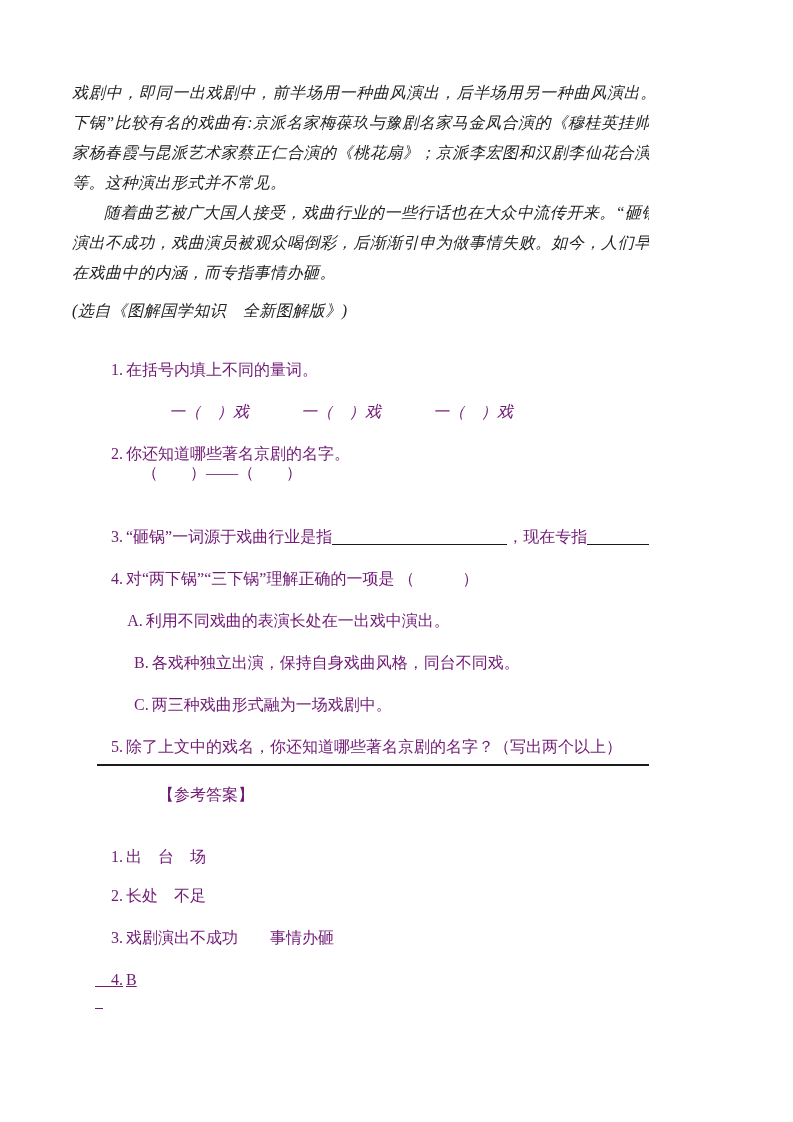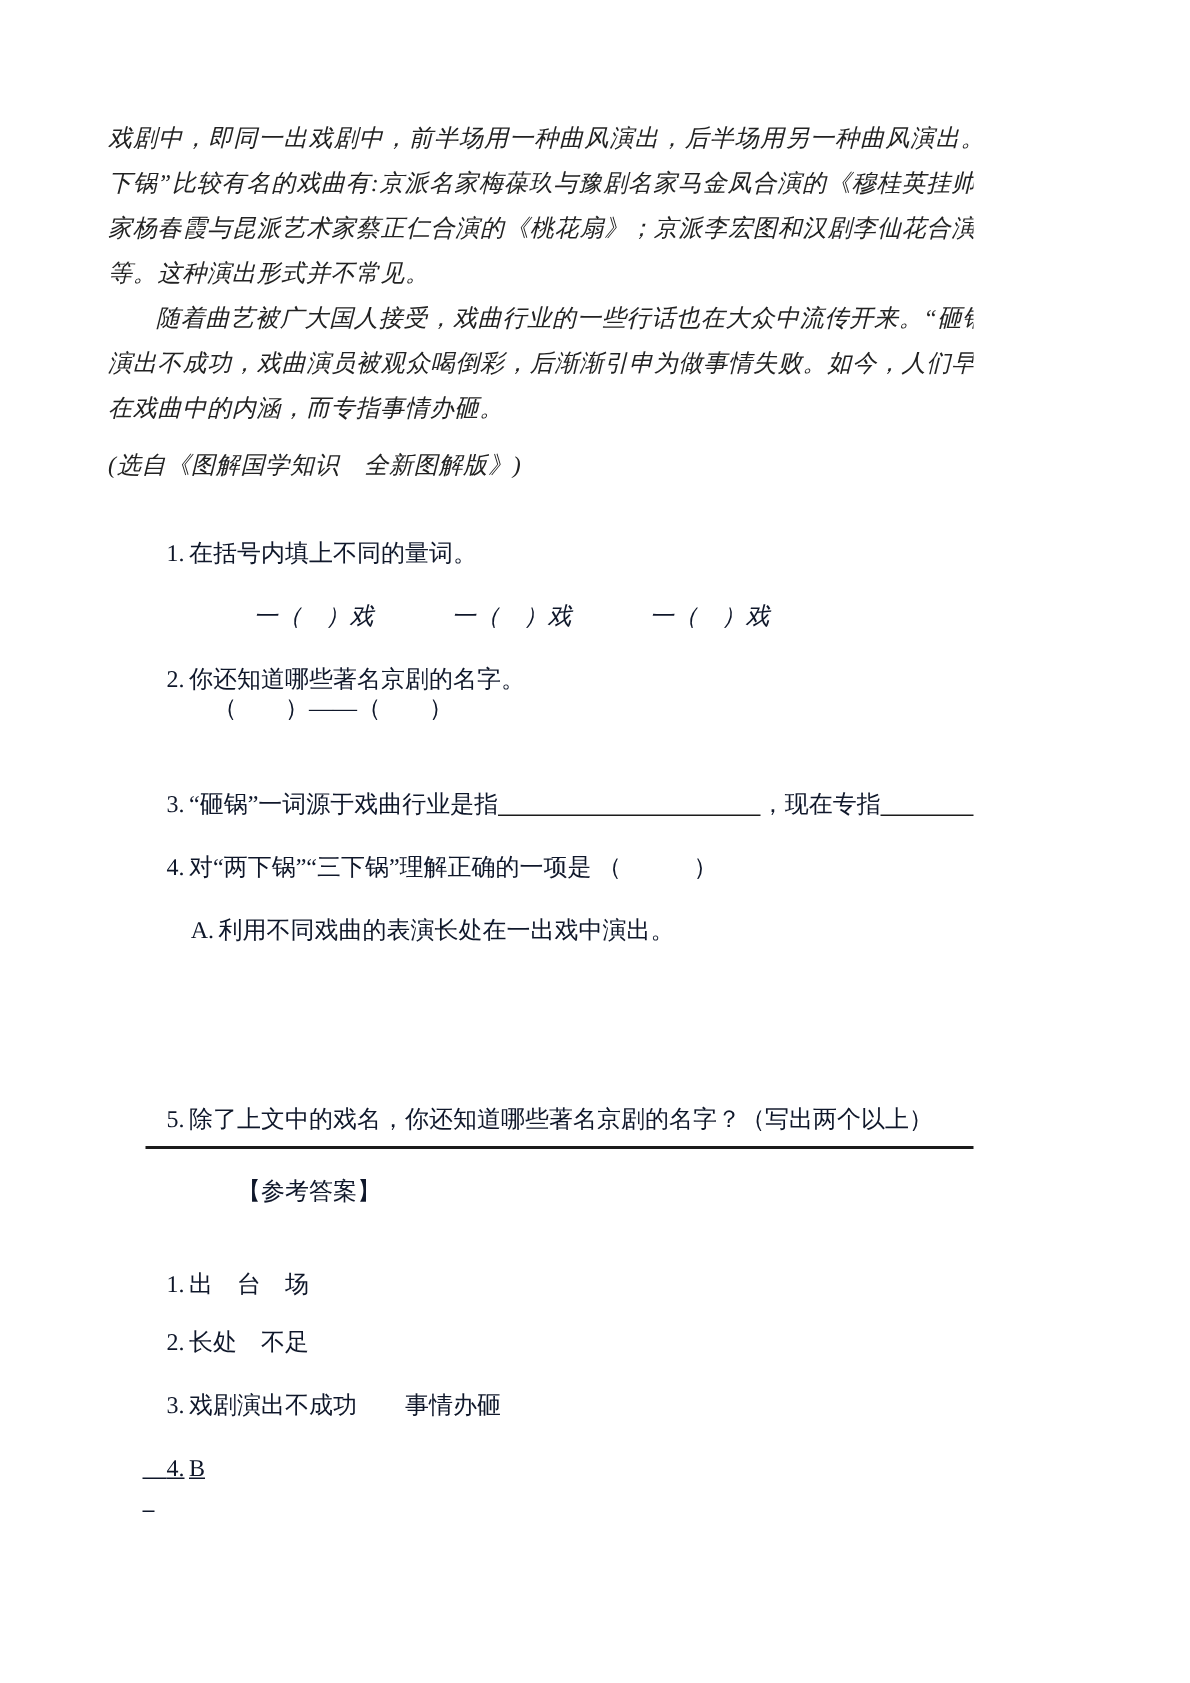--- a/index.html
+++ b/index.html
@@ -31,21 +31,21 @@
     text-align: left;
     padding-right: 33px;
     margin-top: 8px;
   }
   
   .row {
     position: absolute;
     font-size: 16px;
     line-height: 22px;
     white-space: pre;
-    color: #0f172a;
+    color: #701a75;
     font-family: "Liberation Serif", "DejaVu Serif", serif;
   }
   .num { margin-right: 3px; }
   .blank {
     display: inline-block;
     border-bottom: 1px solid #1b1b1b;
     height: 16px;
     vertical-align: -3px;
   }
   .group { margin-right: 52px; }
@@ -85,20 +85,26 @@
   <div class="row" style="top:504px; left:95px;">
     <span class="num">3.</span><span>“砸锅”一词源于戏曲行业是指</span><span class="blank" style="width:175px;"></span><span>，现在专指</span><span class="blank" style="width:155px;"></span><span>。</span>
   </div>
 
   <div class="row" style="top:546px; left:95px;">
     <span class="num">4.</span><span>对“两下锅”“三下锅”理解正确的一项是 （　　　）</span>
   </div>
   <div class="row" style="top:588px; left:112px;">
     <span class="num">A.</span><span>利用不同戏曲的表演长处在一出戏中演出。</span>
   </div>
+  <div class="row" style="top:630px; left:118px;">
+    <span class="num">B.</span><span>各戏种独立出演，保持自身戏曲风格，同台不同戏。</span>
+  </div>
+  <div class="row" style="top:672px; left:118px;">
+    <span class="num">C.</span><span>两三种戏曲形式融为一场戏剧中。</span>
+  </div>
 
   <div class="row" style="top:714px; left:95px;">
     <span class="num">5.</span><span>除了上文中的戏名，你还知道哪些著名京剧的名字？（写出两个以上）</span>
   </div>
 
   <div class="divider"></div>
 
   <div class="row" style="top:784px; left:113px;margin-left:45px;">【参考答案】</div>
 
   <div class="row" style="top:824px; left:95px;">

